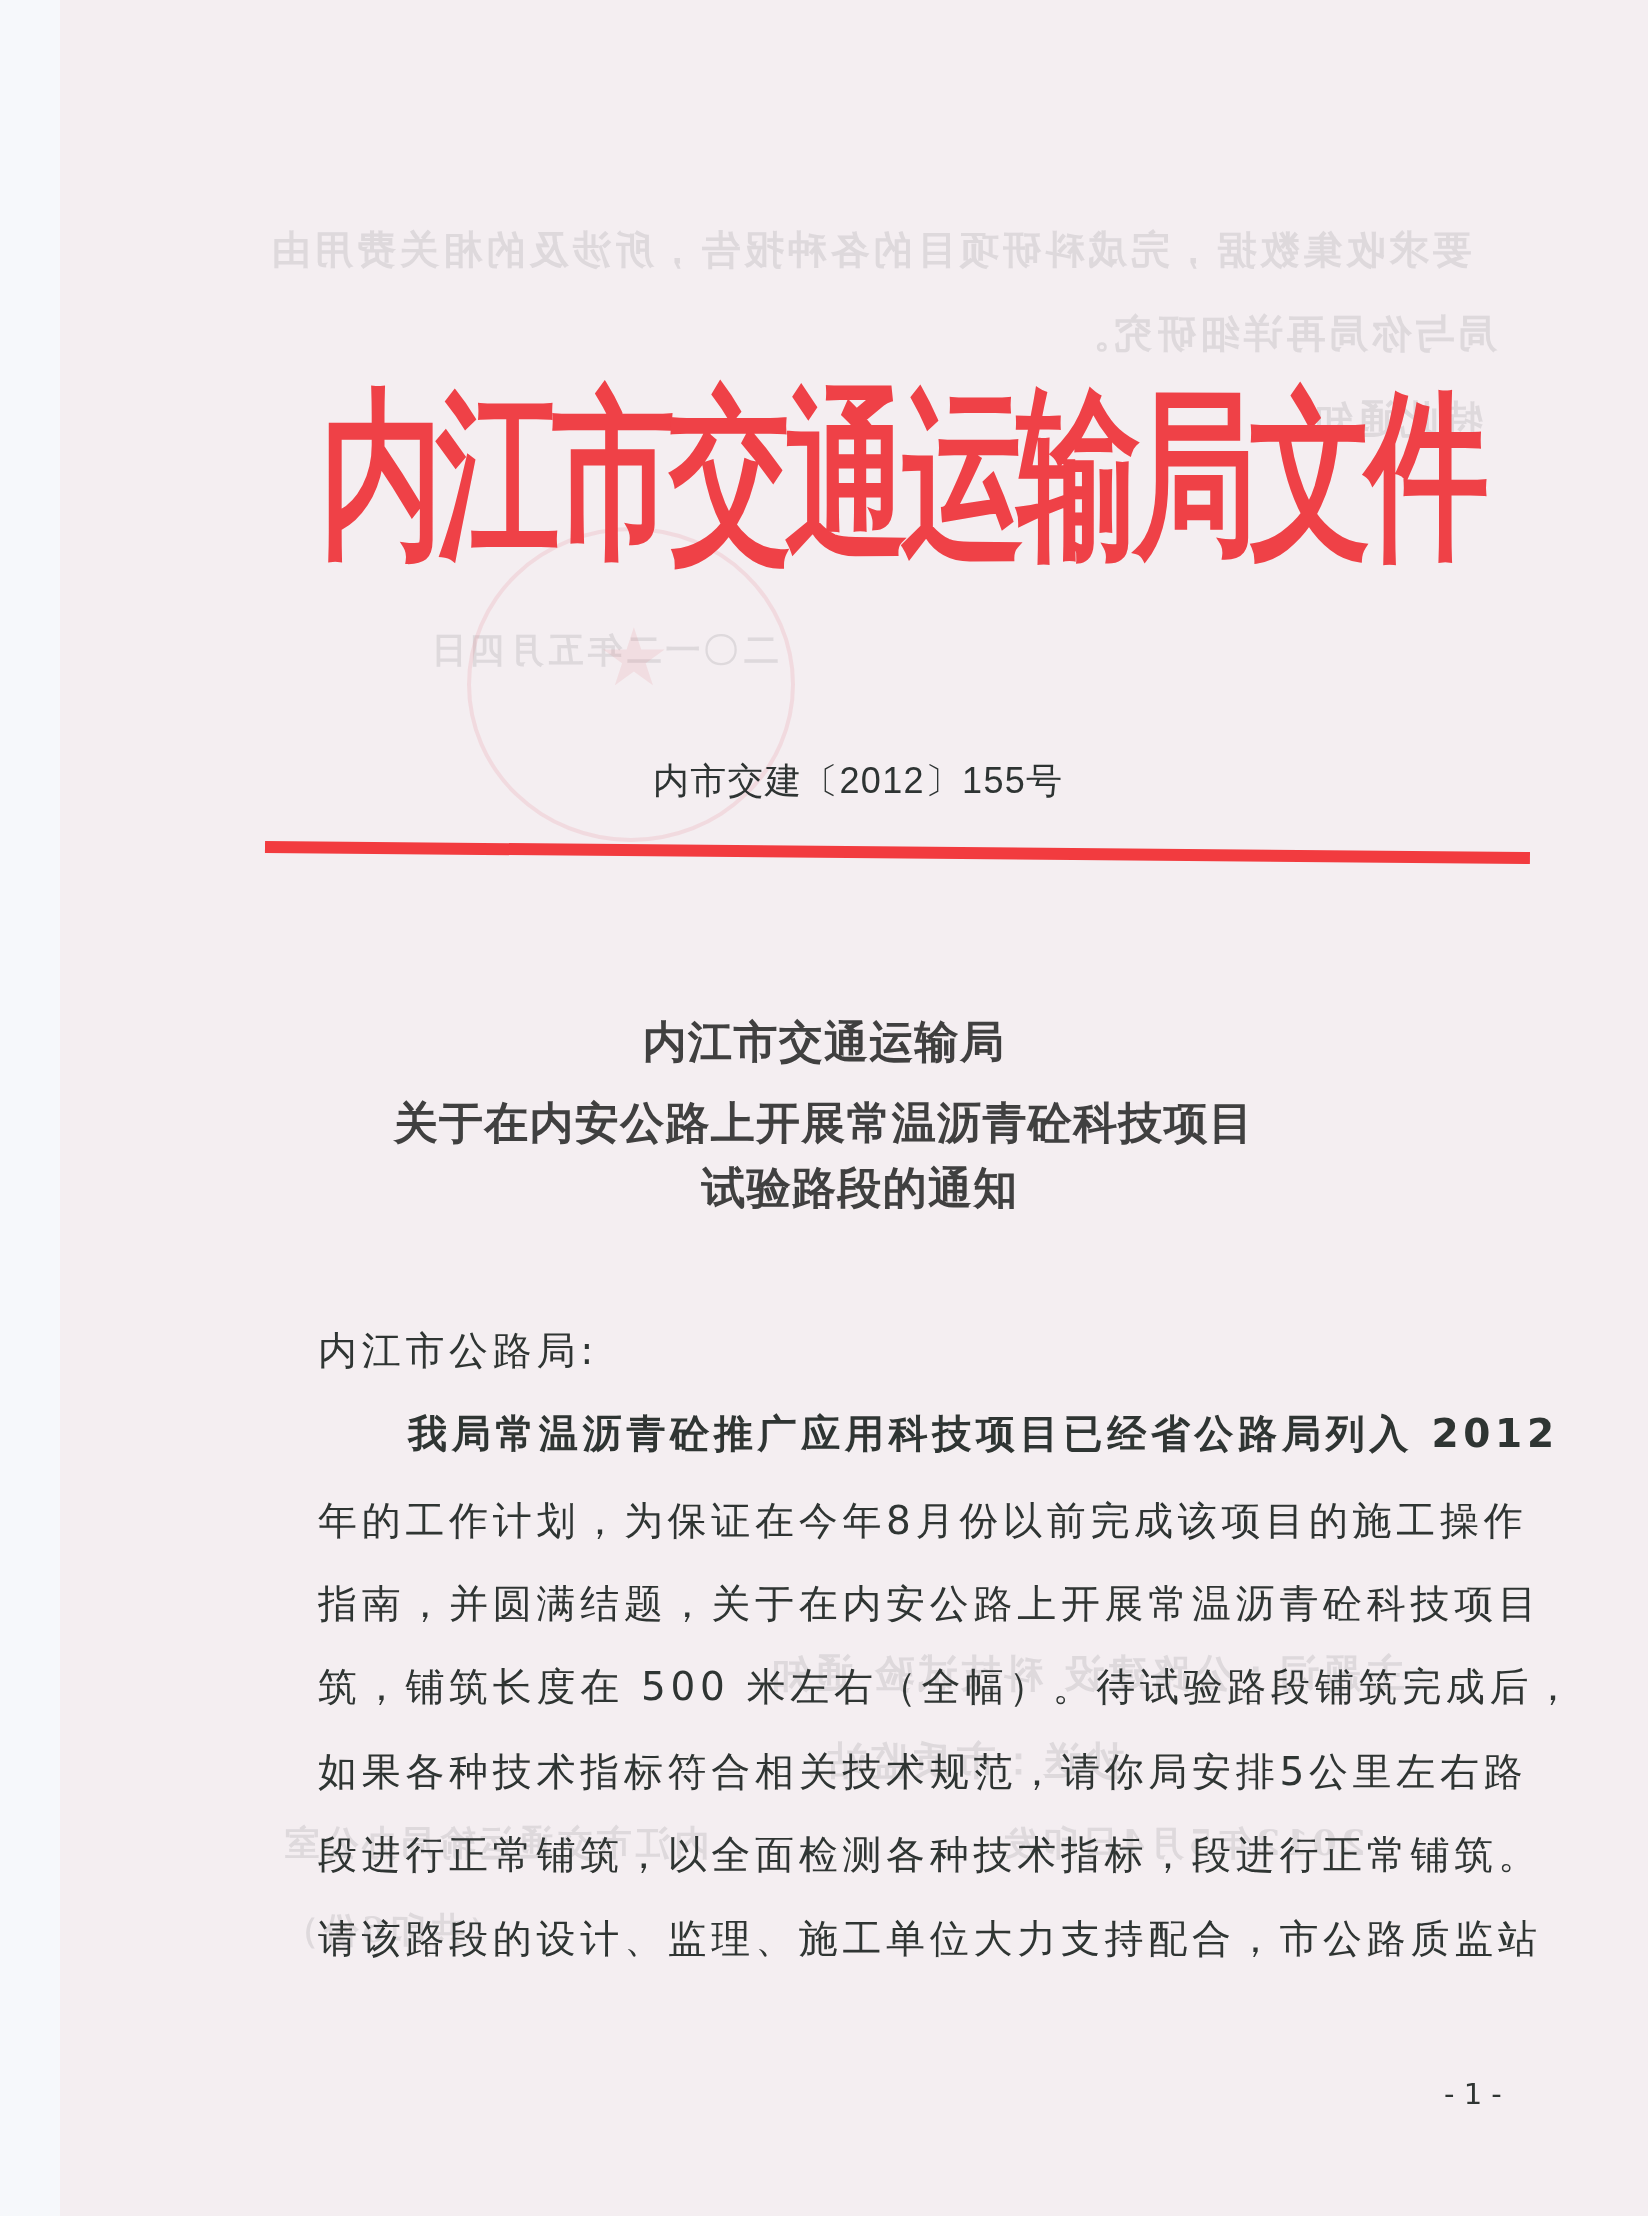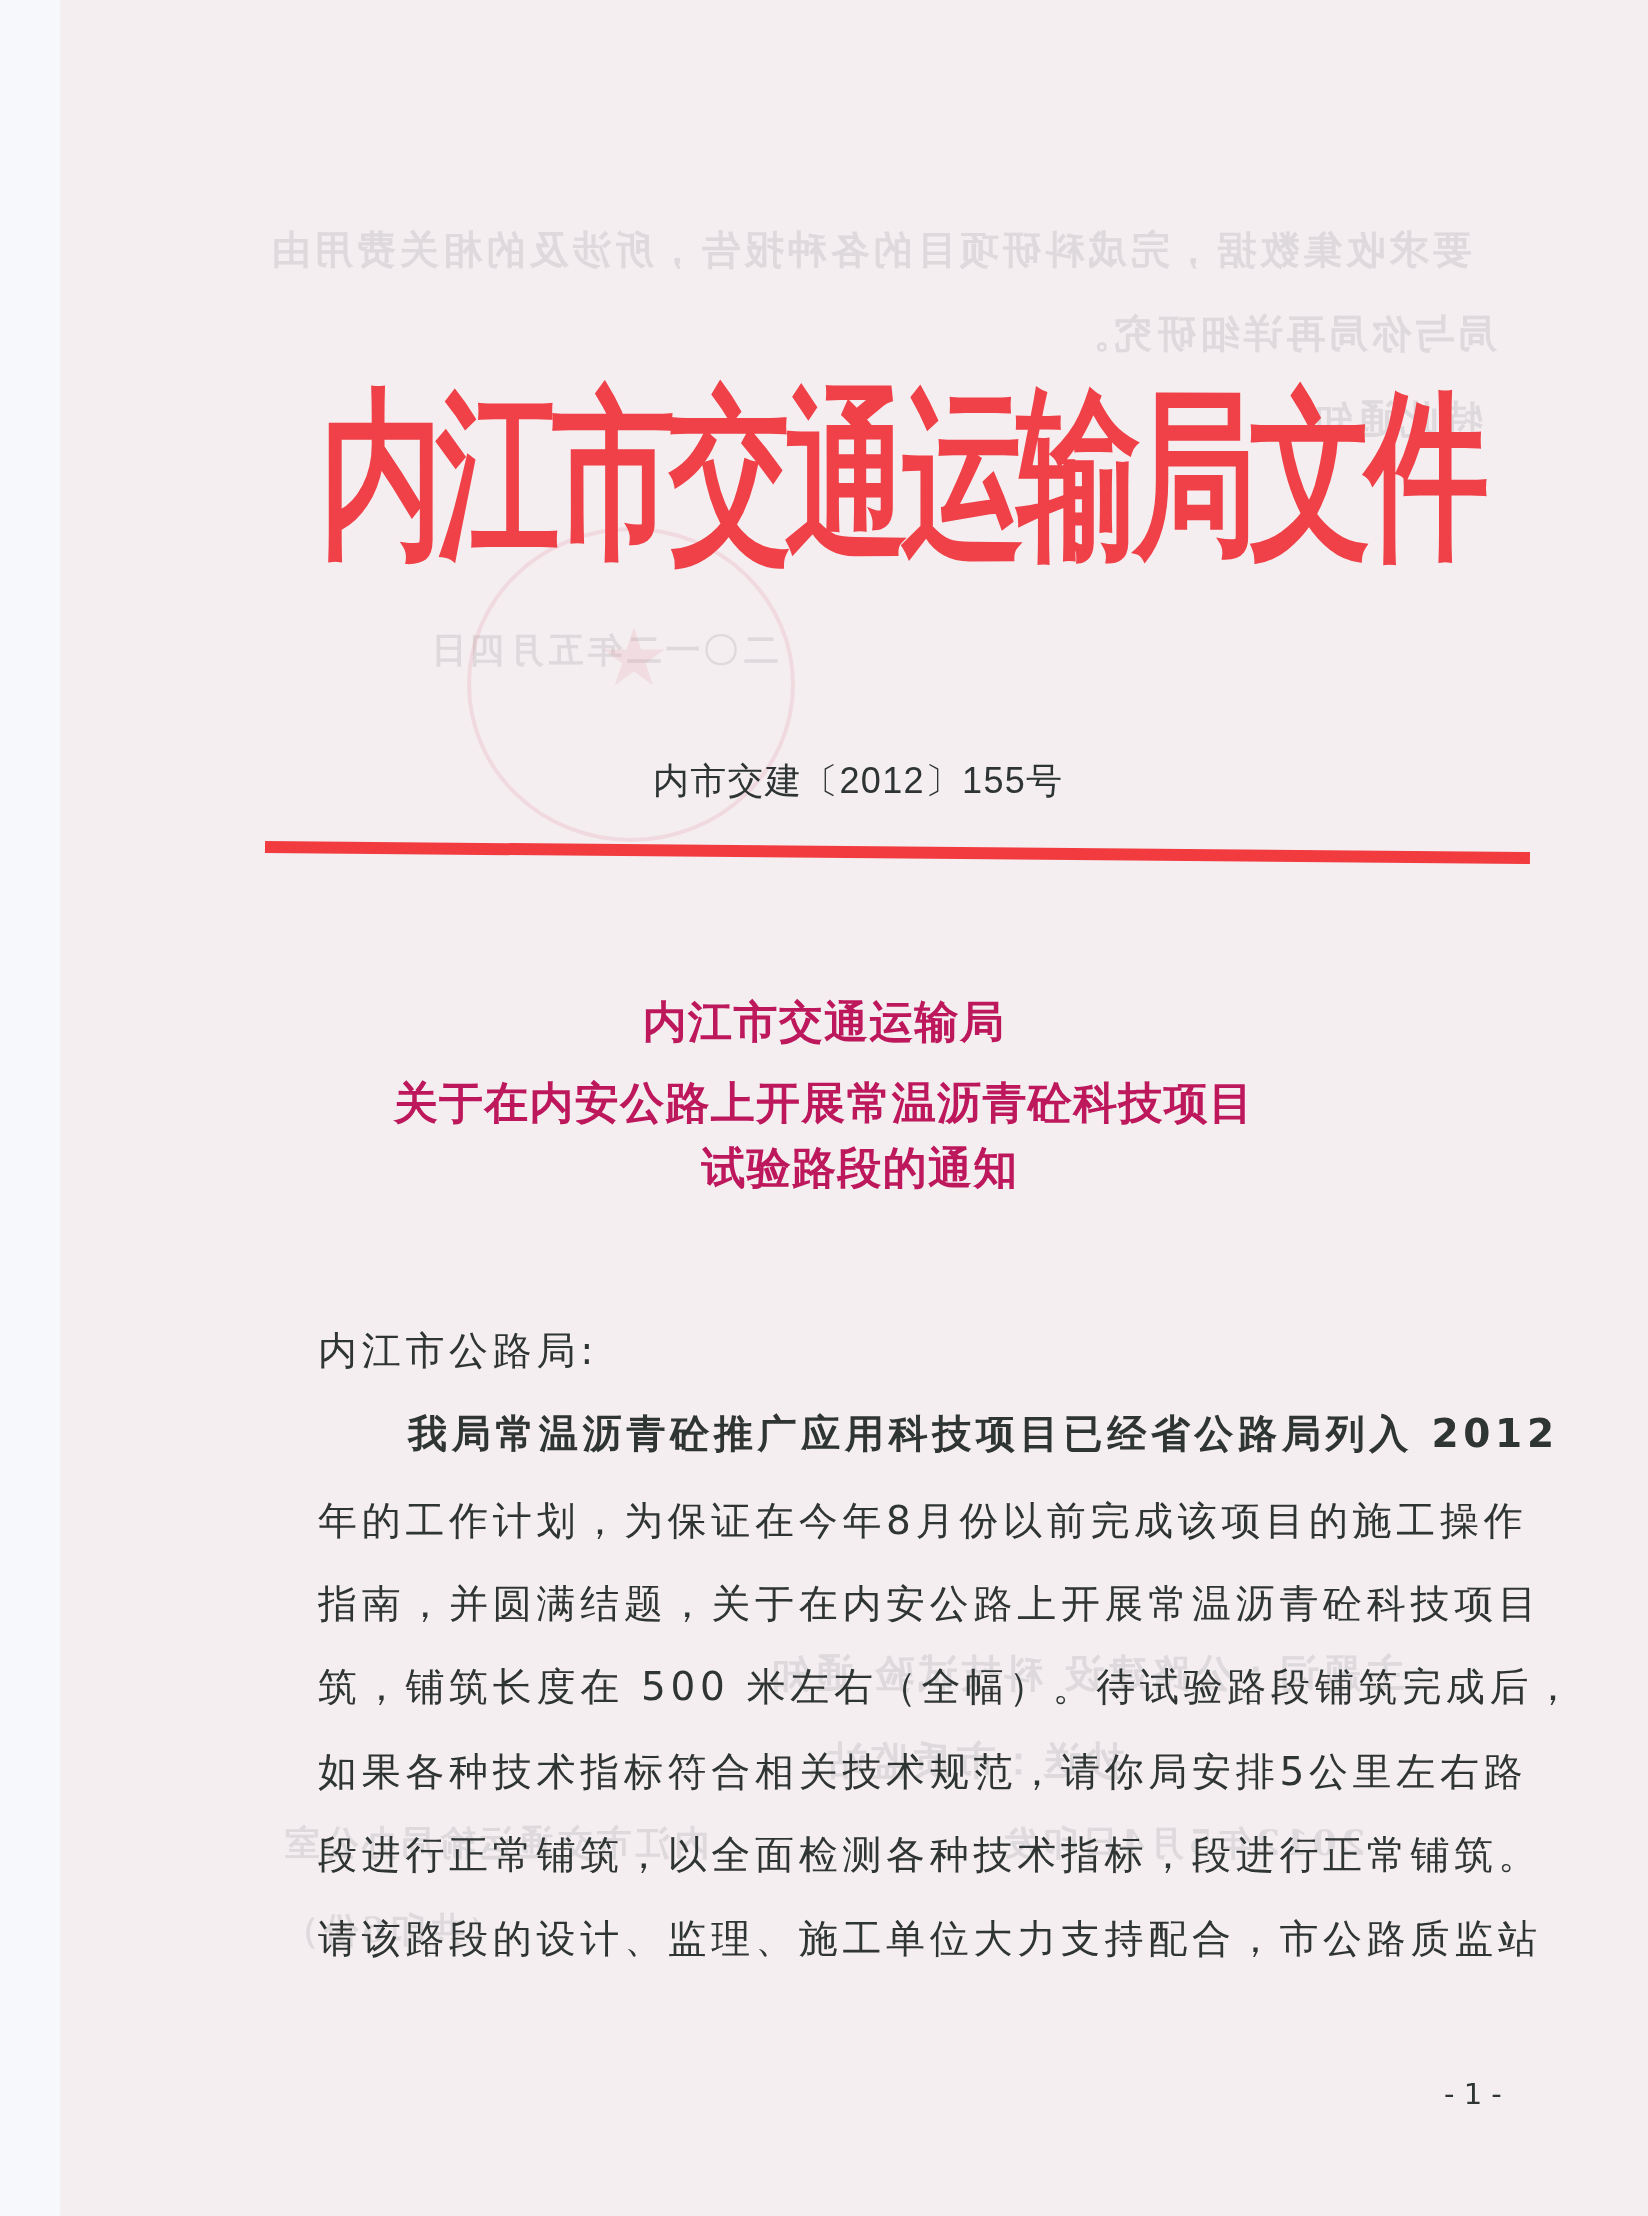--- a/index.html
+++ b/index.html
@@ -94,23 +94,24 @@
       transform: rotate(0.5deg);
       transform-origin: left center;
     }
     .title-block {
       position: absolute;
       left: 0;
       width: 1648px;
       text-align: center;
       font-family: "DejaVu Serif", "Liberation Serif", serif;
       font-weight: bold;
-      color: #be185d;
+      color: #404040;
       font-size: 44px;
       letter-spacing: 1.3px;
+      margin-top: 20px;
     }
     .t1 { top: 993px; }
     .t2 { top: 1074px; }
     .t3 { top: 1139px; padding-left: 36px; }
 
     .body-line {
       position: absolute;
       left: 273px;
       width: 1234px;
       font-family: "DejaVu Sans", "Liberation Sans", sans-serif;

